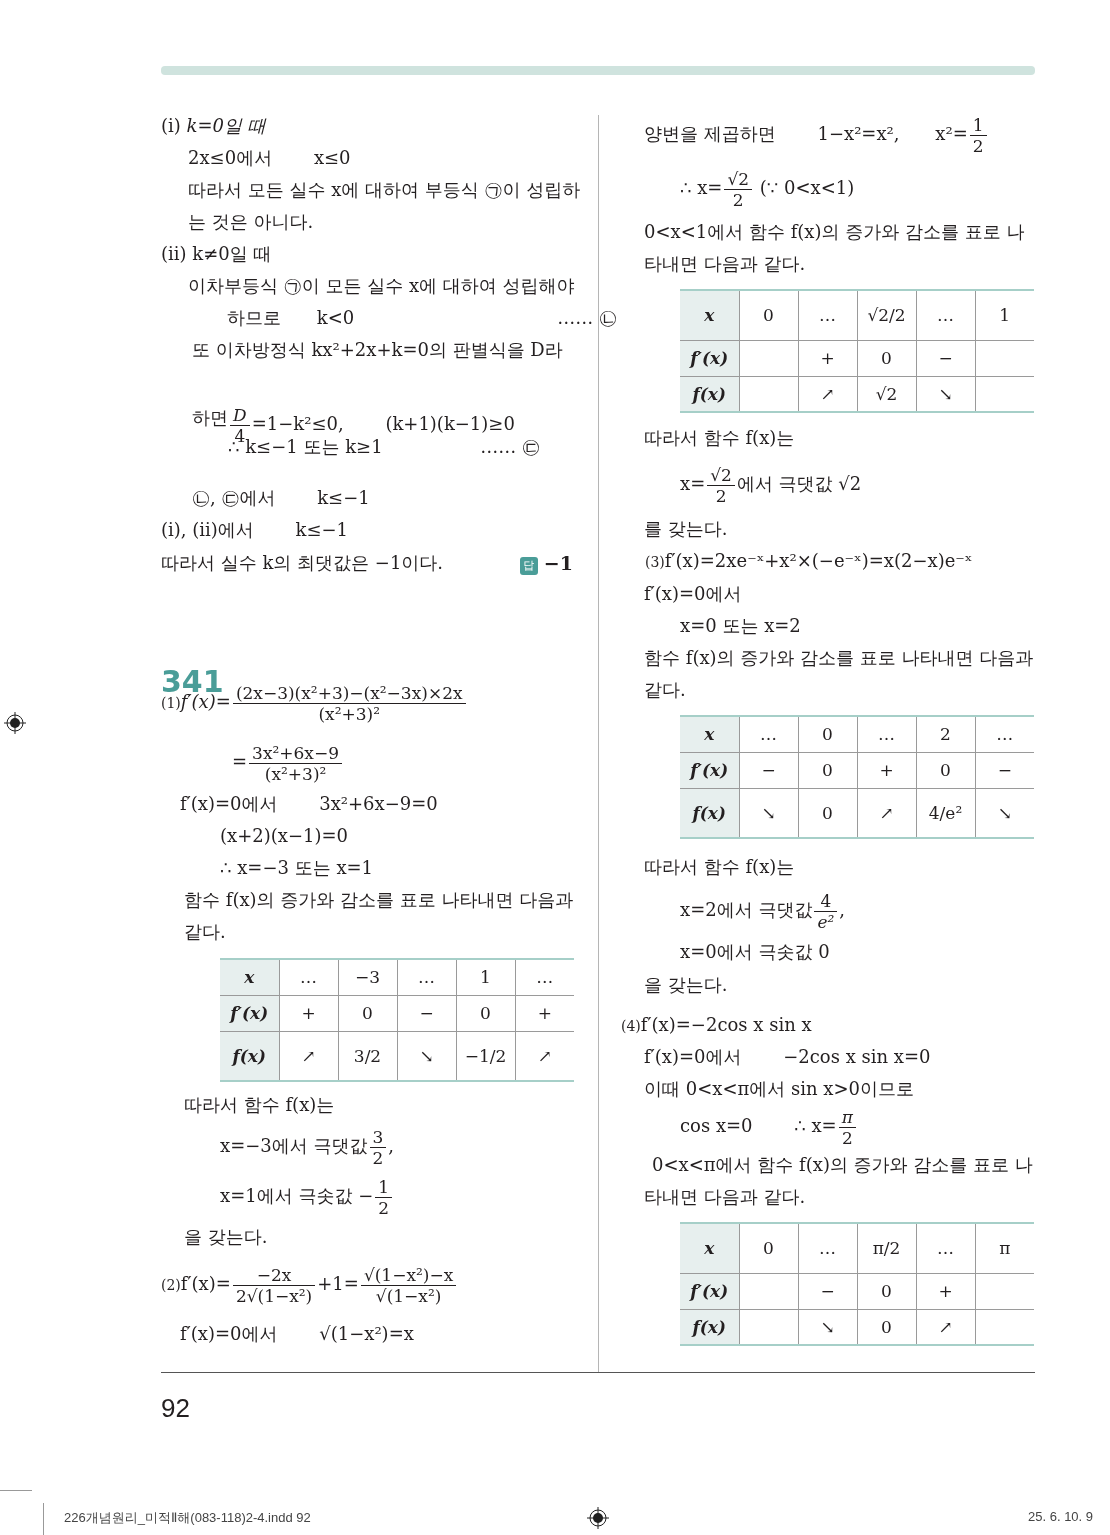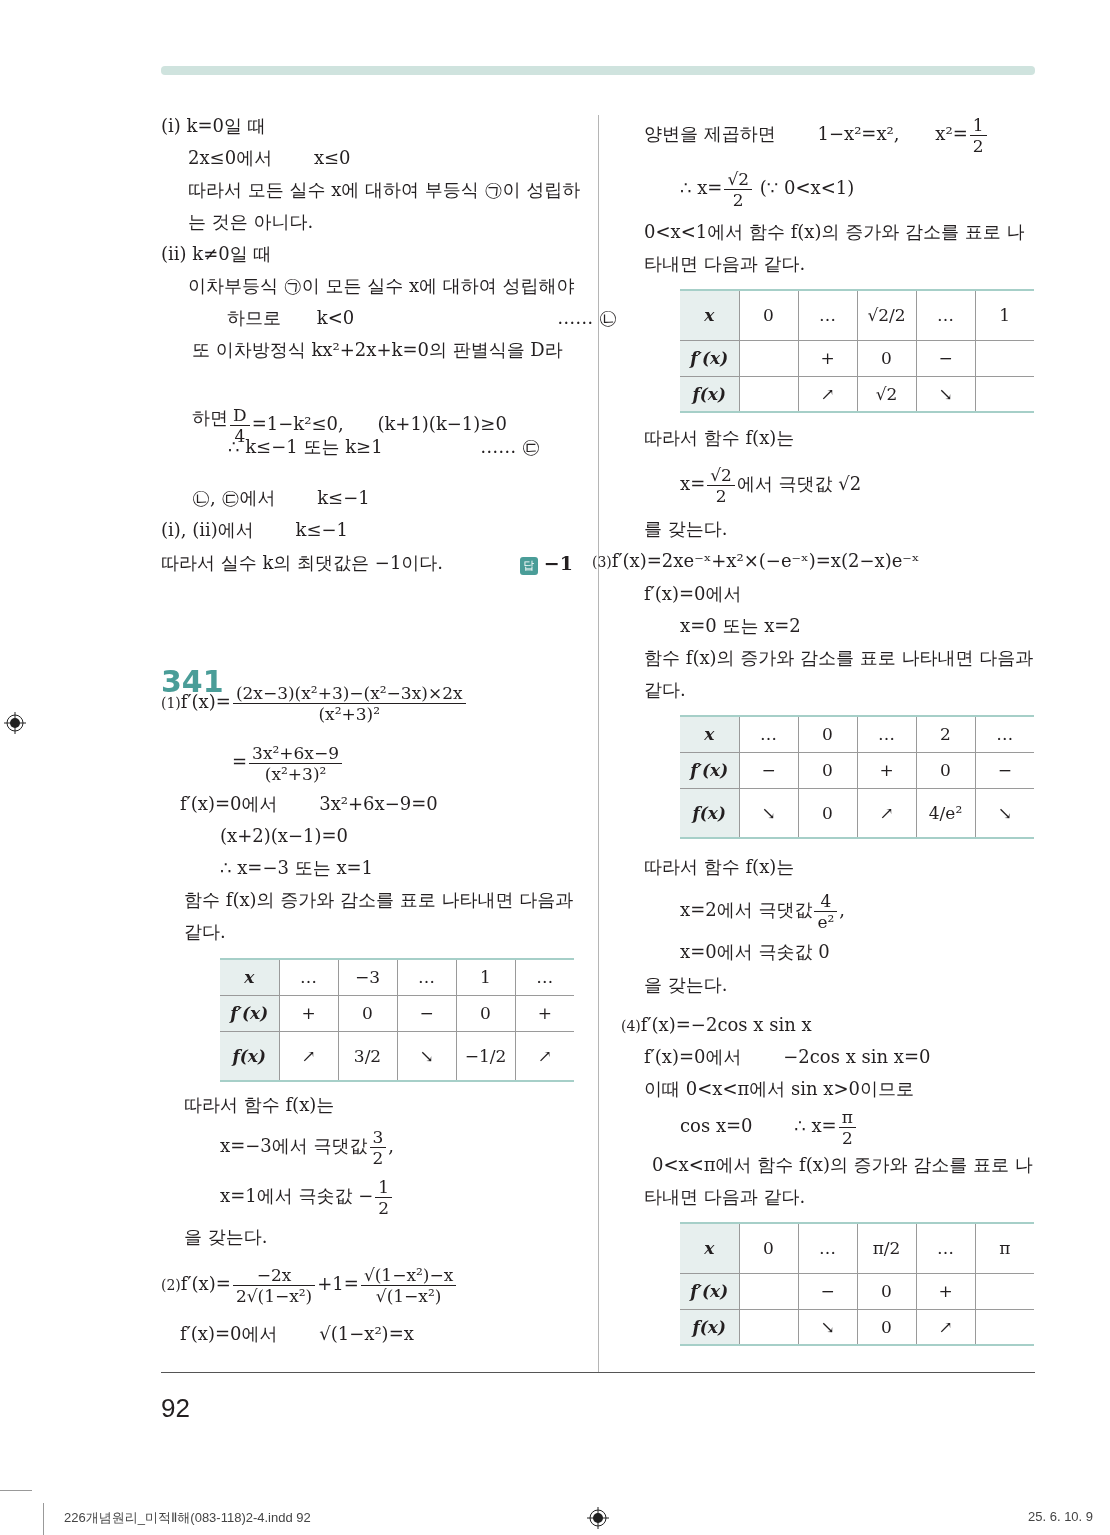--- a/index.html
+++ b/index.html
@@ -14,21 +14,21 @@
 
   .reg-mark { position: absolute; width: 22px; height: 22px; }
   .reg-mark svg { width: 100%; height: 100%; }
 
   .footer-rule-left { position: absolute; left: 0; top: 1490px; width: 32px; height: 1px; background: #999; }
   .footer-vline { position: absolute; left: 43px; top: 1503px; width: 1px; height: 32px; background: #999; }
   .footer-file { position: absolute; left: 64px; top: 1509px; font-family: "Liberation Sans", sans-serif; font-size: 13px; color: #444; }
   .footer-date { position: absolute; left: 1028px; top: 1509px; font-family: "Liberation Sans", sans-serif; font-size: 13px; color: #444; white-space: nowrap; }
 
   .line { position: absolute; font-size: 18px; line-height: 22px; white-space: nowrap; }
-  .mi { }
+  .mi { font-style: italic; }
   .frac { display: inline-block; vertical-align: middle; text-align: center; font-size: 17px; line-height: 20px; margin: 0 2px; }
   .frac .num { display: block; border-bottom: 1px solid #231f20; padding: 0 3px; }
   .frac .den { display: block; padding: 0 3px; }
   .sm { font-size: 14px; }
 
   .prob-num { position: absolute; left: 161px; top: 640px; font-family: "DejaVu Sans", sans-serif; font-weight: bold; font-size: 30px; color: #4a9d98; letter-spacing: 0; margin-top: 24px; }
   .ans-badge { display: inline-block; width: 18px; height: 18px; background: #4a9d98; color: #fff; font-family: "DejaVu Sans", sans-serif; font-size: 11px; line-height: 18px; text-align: center; border-radius: 3px; vertical-align: 1px; }
   .ans-val { font-weight: bold; font-size: 19px; margin-left: 6px; }
 
   table.vt { position: absolute; border-collapse: collapse; border-top: 2px solid #a6cfc8; border-bottom: 2px solid #a6cfc8; font-size: 17px; }
@@ -63,21 +63,21 @@
 <div class="line" style="left:188px;top:307px;width:390px;margin-left:39px;">
   <span>하므로</span>
   <span style="margin-left:30px">k&lt;0</span>
   <span style="position:absolute;right:0">…… ㉡</span>
 </div>
 <div class="line" style="left:192px;top:339px;">또 이차방정식 kx²+2x+k=0의 판별식을 D라</div>
 <div class="line" style="left:192px;top:371px;margin-top:36px;">하면</div>
 
 <div class="line" style="left:228px;top:402px;line-height:44px;">
   <span class="frac"><span class="num mi">D</span><span class="den">4</span></span><span>=1−k²≤0,</span>
-  <span style="margin-left:28px">(k+1)(k−1)≥0</span>
+  <span style="margin-left:36px">(k+1)(k−1)≥0</span>
 </div>
 <div class="line" style="left:228px;top:436px;width:312px;">
   <span>∴ k≤−1 또는 k≥1</span>
   <span style="position:absolute;right:0">…… ㉢</span>
 </div>
 <div class="line" style="left:192px;top:487px;">
   <span>㉡, ㉢에서</span>
   <span style="margin-left:36px">k≤−1</span>
 </div>
 <div class="line" style="left:161px;top:519px;">
@@ -194,21 +194,21 @@
       </tr>
 </tbody>
   </table>
 
 <div class="line" style="left:644px;top:427px;">따라서 함수 f(x)는</div>
 <div class="line" style="left:680px;top:462px;line-height:44px;">
   <span>x=</span><span class="frac"><span class="num">√2</span><span class="den">2</span></span><span>에서 극댓값 √2</span>
 </div>
 <div class="line" style="left:644px;top:518px;">를 갖는다.</div>
 
-<div class="line" style="left:592px;top:550px;">
+<div class="line" style="left:645px;top:550px;">
   <span class="sm">(3)</span><span>f′(x)=2xe⁻ˣ+x²×(−e⁻ˣ)=x(2−x)e⁻ˣ</span>
 </div>
 <div class="line" style="left:644px;top:583px;">f′(x)=0에서</div>
 <div class="line" style="left:680px;top:615px;">x=0 또는 x=2</div>
 <div class="line" style="left:644px;top:647px;">함수 f(x)의 증가와 감소를 표로 나타내면 다음과</div>
 <div class="line" style="left:644px;top:679px;">같다.</div>
 
 <table class="vt" style="left:680px;top:715px;">
   <tbody>
       <tr style="height:35px">

